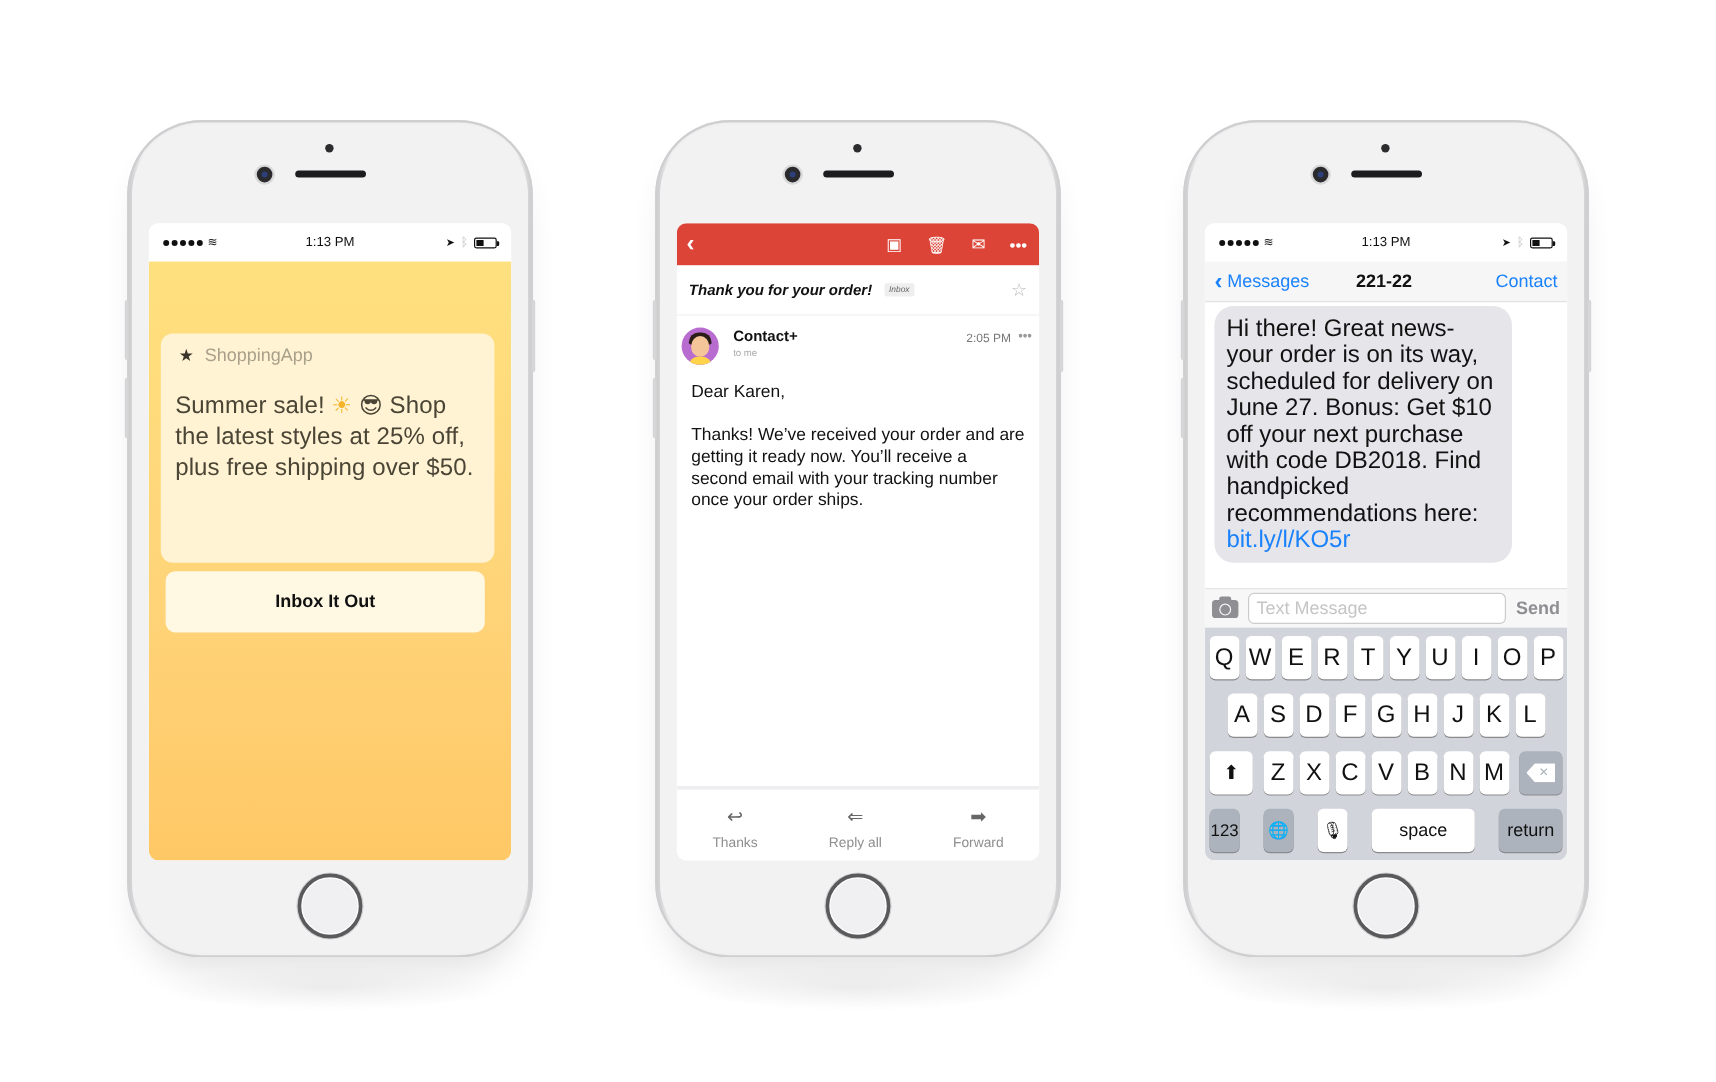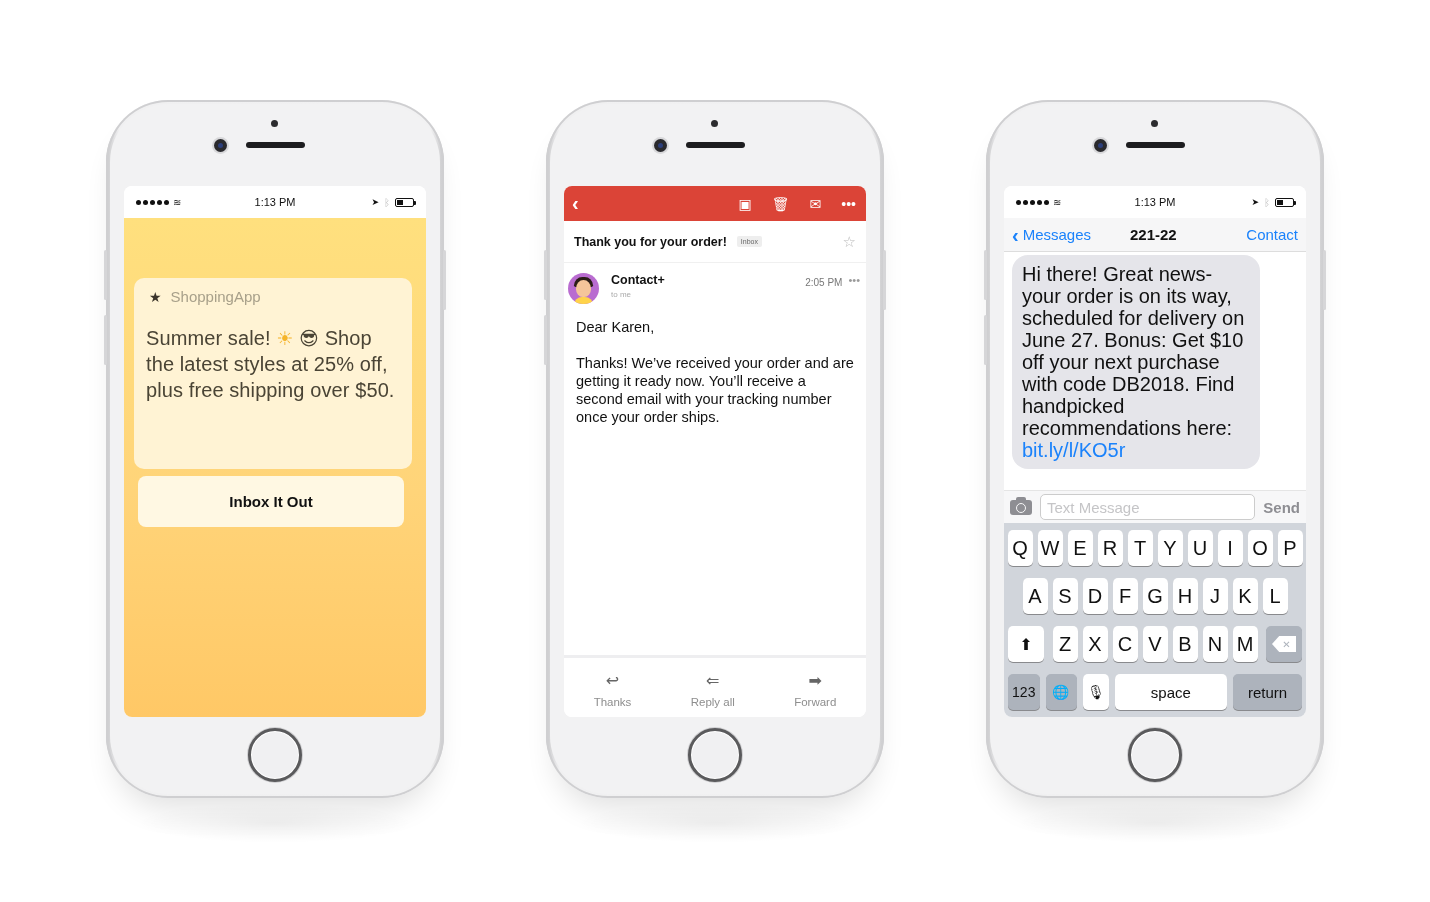--- a/index.html
+++ b/index.html
@@ -63,21 +63,21 @@
   .emoji { font-size: 19px; font-family: "DejaVu Sans", sans-serif; }
   .sun { color: #f5b42a; }
   .cta-btn { position: absolute; left: 14px; top: 258px; width: 266px; height: 51px; border-radius: 8px; background: #fff8e3; border: none; font-size: 15px; font-weight: bold; color: #111; font-family: "Liberation Sans", sans-serif; cursor: pointer; }
 
   
   .gm-top { height: 35px; background: #db4437; display: flex; align-items: center; padding: 0 8px; color: #fff; }
   .gm-back { font-size: 20px; font-weight: bold; width: 20px; color: #fff; }
   .gm-spacer { flex: 1; }
   .gm-actions { display: flex; gap: 20px; align-items: center; font-size: 14px; margin-right: 2px; }
   .gm-actions span { color: #fff; }
-  .gm-subject { height: 42px; display: flex; align-items: center; padding: 0 10px; border-bottom: 1px solid #f0f0f0; }
+  .gm-subject { height: 42px; display: flex; align-items: center; padding: 0 10px; border-bottom: 1px solid #f0f0f0; font-style: italic; }
   .subj-text { font-size: 12.5px; font-weight: bold; color: #111; }
   .inbox-badge { margin-left: 10px; font-size: 7px; background: #eee; color: #666; padding: 2px 4px; border-radius: 2px; }
   .subj-star { margin-left: auto; color: #bbb; font-size: 15px; }
   .gm-sender { display: flex; align-items: flex-start; padding: 10px 6px 6px 4px; }
   .avatar { width: 31px; height: 31px; border-radius: 50%; background: #b96cd0; position: relative; overflow: hidden; }
   .avatar .face { position: absolute; left: 8px; top: 7px; width: 15px; height: 17px; border-radius: 50% 50% 45% 45%; background: #f5c59a; }
   .avatar .hair { position: absolute; left: 6px; top: 4px; width: 19px; height: 10px; border-radius: 10px 10px 2px 2px; background: #2b1d17; }
   .avatar .body { position: absolute; left: 6px; top: 24px; width: 19px; height: 12px; border-radius: 8px 8px 0 0; background: #ffd34a; }
   .sender-info { margin-left: 12px; flex: 1; }
   .sender-name { font-size: 12.5px; font-weight: bold; color: #111; }
@@ -106,21 +106,21 @@
   .text-input { flex: 1; height: 26px; border: 1px solid #ccc; border-radius: 5px; background: #fff; font-size: 15px; padding: 0 6px; color: #111; font-family: "Liberation Sans", sans-serif; }
   .text-input::placeholder { color: #c5c5c7; }
   .send-btn { margin-left: 8px; font-size: 15px; font-weight: bold; color: #8e8e93; background: none; border: none; font-family: "Liberation Sans", sans-serif; cursor: pointer; }
   .keyboard { background: #d1d5db; height: 194px; padding: 7px 2px 0 2px; }
   .kb-row { display: flex; justify-content: center; gap: 5px; margin-bottom: 12px; }
   .key { height: 36px; min-width: 25px; background: #fff; border-radius: 5px; box-shadow: 0 1px 0 #898a8d; display: flex; align-items: center; justify-content: center; font-size: 20px; color: #111; cursor: pointer; }
   .key.dark { background: #adb3bc; }
   .key.wide { width: 36px; }
   .kb-row.r3 { justify-content: space-between; padding: 0 2px; }
   .kb-row.r3 .mid { display: flex; gap: 5px; }
-  .kb-row.r4 { gap: 6px; justify-content: flex-start; padding: 0 2px; }
+  .kb-row.r4 { gap: 20px; justify-content: flex-start; padding: 0 2px; }
   .key.small { font-size: 14px; }
   .key.space { width: 114px; font-size: 15px; }
   .key.ret { width: 70px; font-size: 15px; margin-left: auto; }
   .shift-ic { font-size: 16px; }
   .del-ic { width: 24px; height: 16px; background: #fff; clip-path: polygon(30% 0, 100% 0, 100% 100%, 30% 100%, 0 50%); font-size: 10px; color: #adb3bc; display: flex; align-items: center; justify-content: center; padding-left: 5px; }
 </style>
 </head>
 <body>
 
 <div class="phone" id="phone1">

